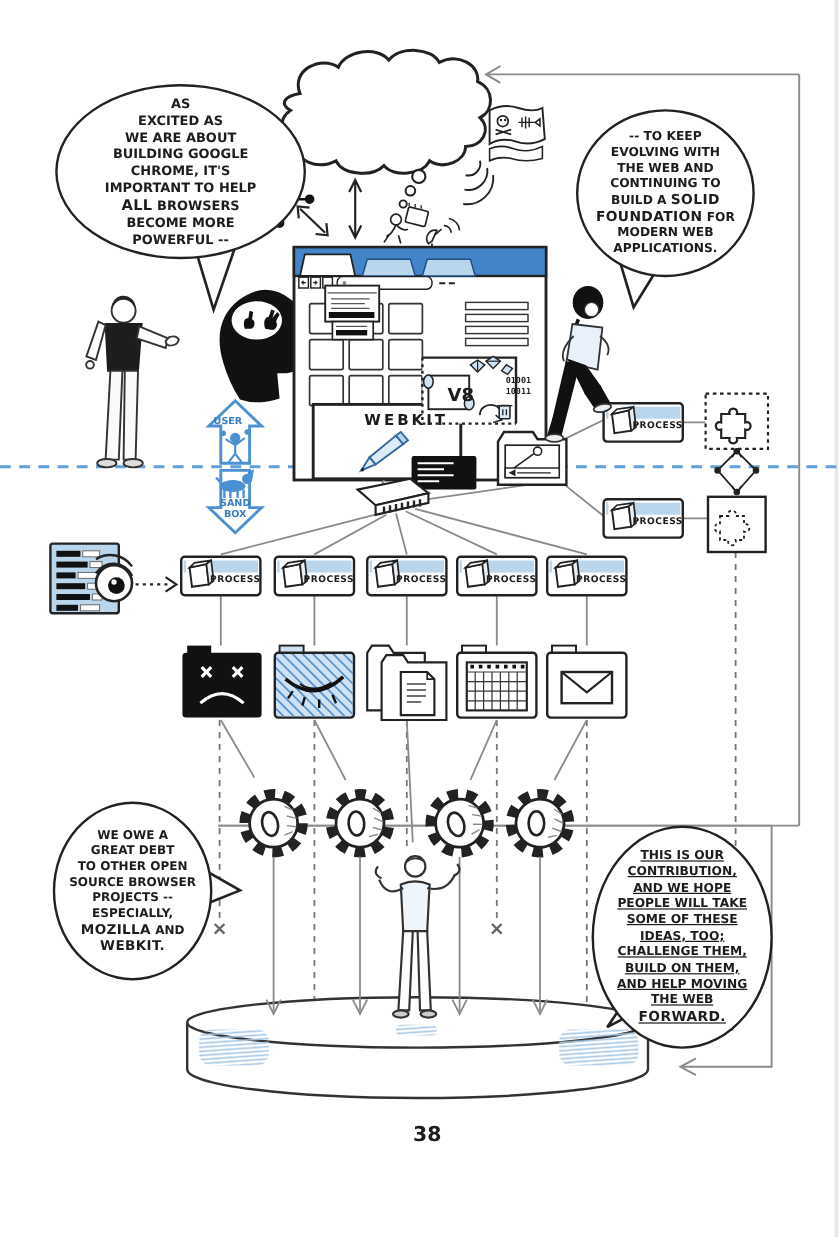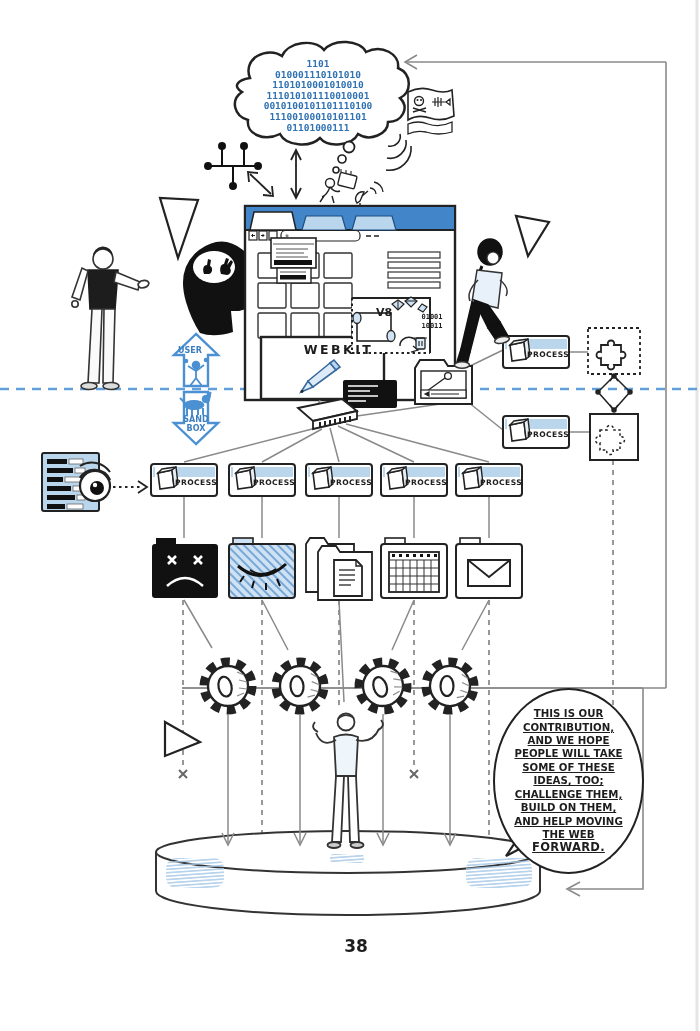--- a/index.html
+++ b/index.html
@@ -414,49 +414,71 @@
 </g>
 
 <g fill="#fff" stroke="#222" stroke-width="2.2">
   <polygon points="160,198 178,258 198,200"></polygon>
   <polygon points="516,216 528,256 549,222"></polygon>
   <polygon points="165,722 200,742 165,756"></polygon>
   <polygon points="525,828 506,856 548,834"></polygon>
 </g>
 </svg>
 
-<div class="cloudtxt" style="left:238px;top:59px;width:160px;font-size:9.5px;line-height:10.6px;">
-      <div>1101</div>
-      <div>010001110101010</div>
-      <div>1101010001010010</div>
-      <div>111010101110010001</div>
-      <div>0010100101101110100</div>
-      <div>11100100010101101</div>
-      <div>01101000111</div>
+
+<div class="bubble" style="left:46px;top:70px;width:205px;height:142px;font-size:10.8px;line-height:14px;">
+      <div>AS</div>
+      <div>EXCITED AS</div>
+      <div>WE ARE ABOUT</div>
+      <div>BUILDING GOOGLE</div>
+      <div>CHROME, IT'S</div>
+      <div>IMPORTANT TO HELP</div>
+      <div><b>ALL</b> BROWSERS</div>
+      <div>BECOME MORE</div>
+      <div>POWERFUL --</div>
     </div>
 
-
-
+<div class="bubble" style="left:480px;top:91px;width:145px;height:136px;font-size:10.2px;line-height:13px;">
+      <div>-- TO KEEP</div>
+      <div>EVOLVING WITH</div>
+      <div>THE WEB AND</div>
+      <div>CONTINUING TO</div>
+      <div>BUILD A <b>SOLID</b></div>
+      <div><b>FOUNDATION</b> FOR</div>
+      <div>MODERN WEB</div>
+      <div>APPLICATIONS.</div>
+    </div>
+
+<div class="bubble" style="left:44px;top:668px;width:129px;height:145px;font-size:10px;line-height:13px;">
+      <div>WE OWE A</div>
+      <div>GREAT DEBT</div>
+      <div>TO OTHER OPEN</div>
+      <div>SOURCE BROWSER</div>
+      <div>PROJECTS --</div>
+      <div>ESPECIALLY,</div>
+      <div><b>MOZILLA</b> AND</div>
+      <div><b>WEBKIT.</b></div>
+    </div>
 
 <div class="bubble" style="left:493px;top:688px;width:147px;height:182px;font-size:10.2px;line-height:13.4px;text-decoration:underline;">
       <div>THIS IS OUR</div>
       <div>CONTRIBUTION,</div>
       <div>AND WE HOPE</div>
       <div>PEOPLE WILL TAKE</div>
       <div>SOME OF THESE</div>
       <div>IDEAS, TOO;</div>
       <div>CHALLENGE THEM,</div>
       <div>BUILD ON THEM,</div>
       <div>AND HELP MOVING</div>
       <div>THE WEB</div>
       <div><b>FORWARD.</b></div>
     </div>
 
 <div class="lbl" style="left:261px;top:342px;width:123px;font-size:12.5px;letter-spacing:2.5px;margin-left:16px;">WEBKIT</div>
-<div class="lbl" style="left:359px;top:306px;width:50px;font-size:11px;">V8</div>
+<div class="lbl" style="left:359px;top:320px;width:50px;font-size:15px;">V8</div>
 <div class="lbl mono" style="left:396px;top:313px;width:32px;font-size:7px;line-height:8.5px;font-weight:700;"><div>01001</div><div>10011</div></div>
 <div class="lbl blue" style="left:178px;top:346px;width:20px;font-size:8px;">USER</div>
 <div class="lbl blue" style="left:178px;top:415px;width:36px;font-size:8px;line-height:9px;"><div>SAND</div><div>BOX</div></div>
 
 <div class="lbl proc" style="left:175px;top:478px;width:40px;">PROCESS</div>
 <div class="lbl proc" style="left:253px;top:478px;width:40px;">PROCESS</div>
 <div class="lbl proc" style="left:330px;top:478px;width:40px;">PROCESS</div>
 <div class="lbl proc" style="left:405px;top:478px;width:40px;">PROCESS</div>
 <div class="lbl proc" style="left:480px;top:478px;width:40px;">PROCESS</div>
 <div class="lbl proc" style="left:527px;top:350px;width:40px;">PROCESS</div>

